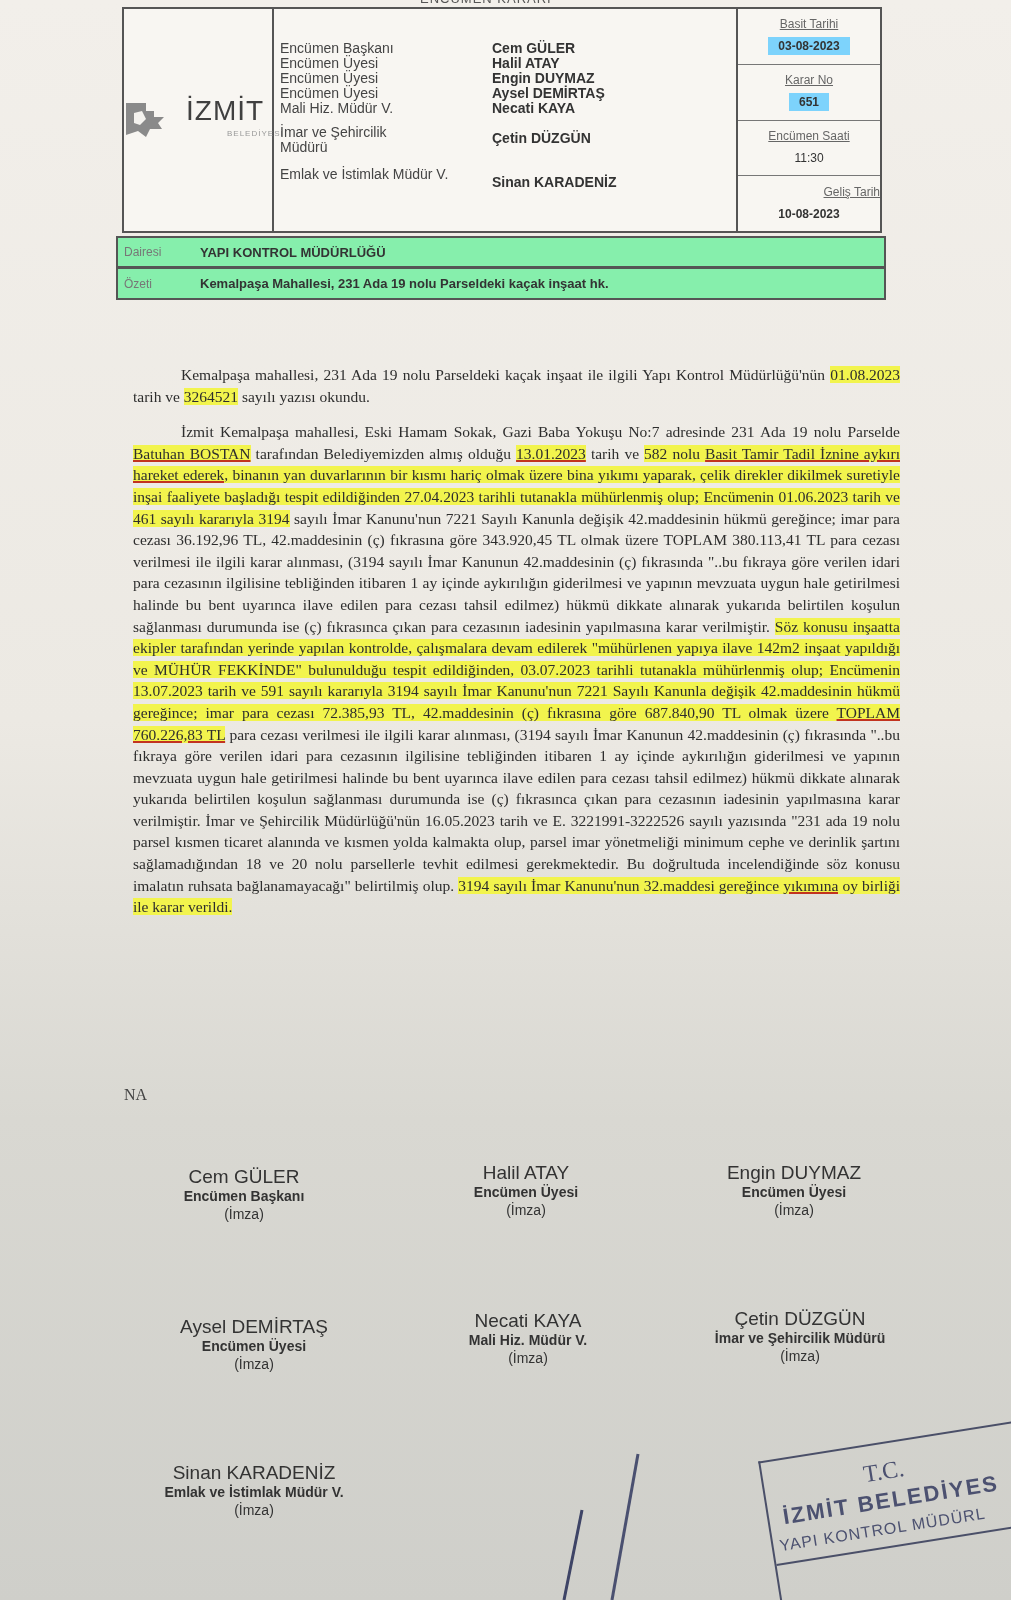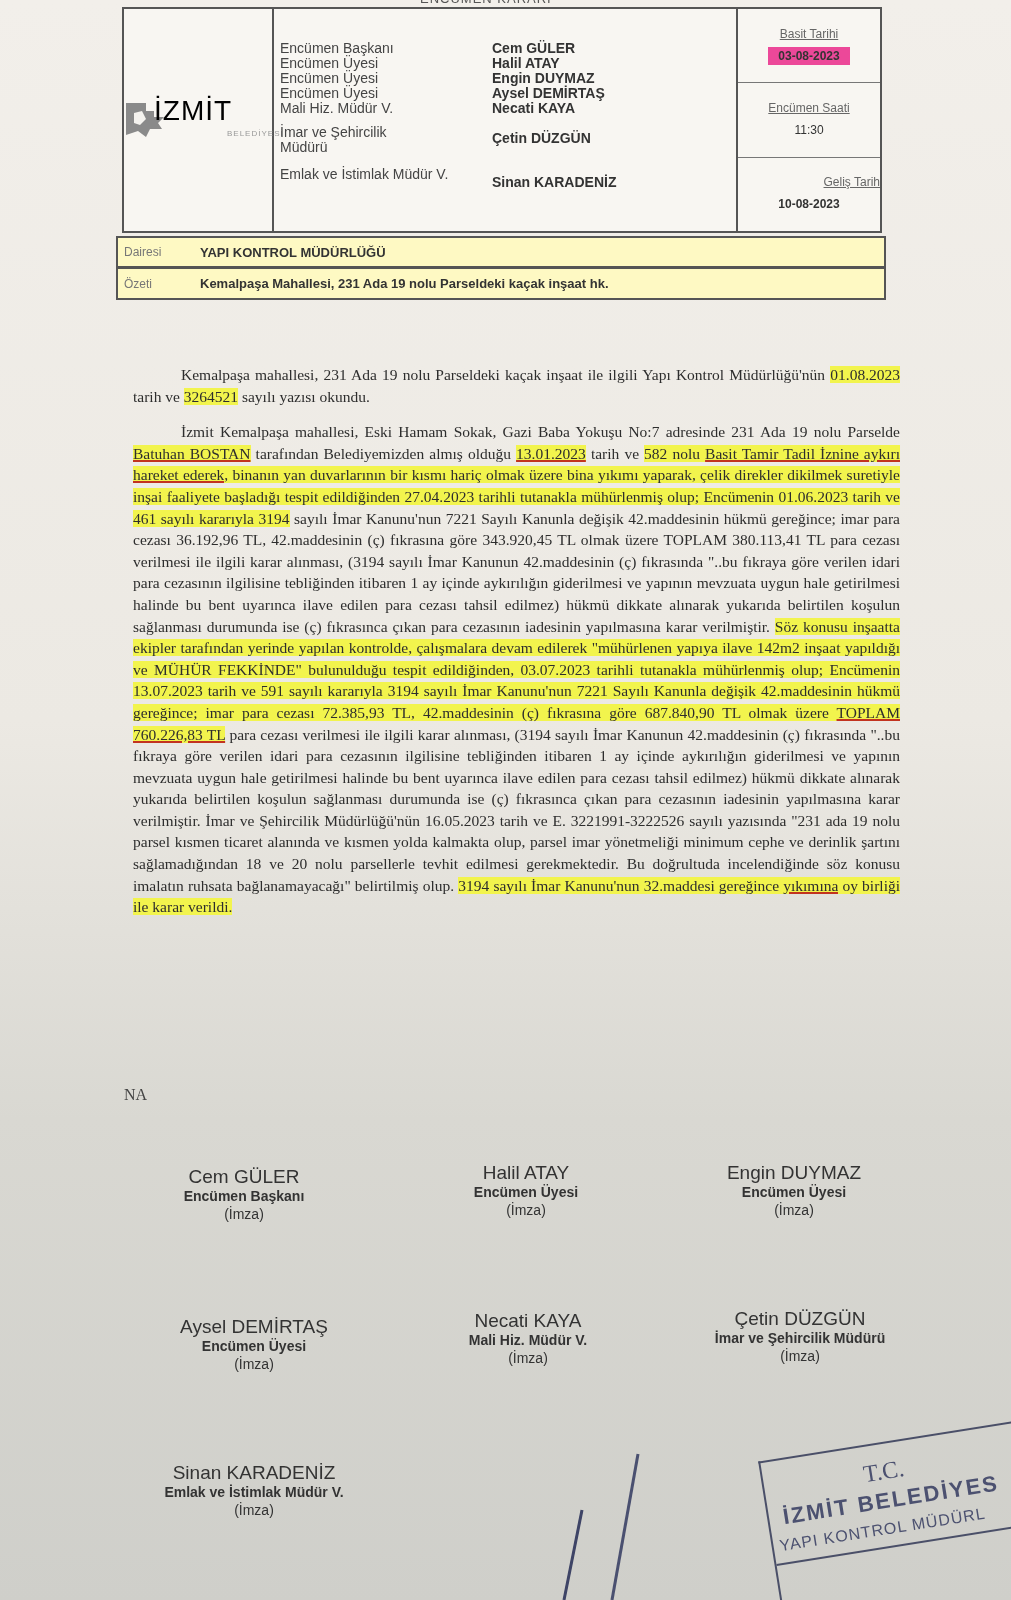--- a/index.html
+++ b/index.html
@@ -12,34 +12,34 @@
   .doc-title {
     position: absolute; left: 420px; top: -9px; font-family: "Liberation Sans", sans-serif;
     font-size: 13px; letter-spacing: 1px; color: #555;
   }
   .header-table {
     position: absolute; left: 122px; top: 7px; width: 760px; height: 226px;
     border: 2px solid #555; display: flex; box-sizing: border-box; background: #f8f6f2;
   }
   .logo-cell { width: 148px; border-right: 2px solid #555; position: relative; }
   .logo-mark { position: absolute; left: 0; top: 90px; width: 42px; height: 40px; }
-  .logo-text { position: absolute; left: 30px; top: 86px; font-family: "Liberation Sans", sans-serif; font-size: 28px; color: #000000; letter-spacing: 1px; font-weight: 300; }
+  .logo-text { position: absolute; left: 62px; top: 86px; font-family: "Liberation Sans", sans-serif; font-size: 28px; color: #404040; letter-spacing: 1px; font-weight: 300; }
   .logo-sub { position: absolute; left: 60px; top: 120px; font-family: "Liberation Sans", sans-serif; font-size: 8px; color: #999; letter-spacing: 1px; margin-left: 43px; }
   .members-cell { flex: 1; border-right: 2px solid #555; position: relative; font-family: "Liberation Sans", sans-serif; }
   .mrow { position: absolute; left: 6px; display: flex; font-size: 14px; line-height: 15px; }
   .mrole { width: 212px; color: #444; }
   .mname { font-weight: bold; color: #333; }
   .meta-cell { width: 142px; display: flex; flex-direction: column; font-family: "Liberation Sans", sans-serif; }
   .meta-block { flex: 1; border-bottom: 1px solid #777; text-align: center; display: flex; flex-direction: column; justify-content: center; gap: 6px; }
   .meta-block:last-child { border-bottom: none; text-align: right; }
   .meta-label { font-size: 12px; color: #666; text-decoration: underline; }
   .meta-value { font-size: 12px; color: #333; font-weight: bold; display: inline-block; margin: 0 auto; padding: 2px 10px; }
-  .hl-y { background: #ec4899; }
+  .hl-y { background: #7dd3fc; }
   .info-rows { position: absolute; left: 116px; top: 236px; width: 770px; font-family: "Liberation Sans", sans-serif; }
-  .info-row { height: 32px; border: 2px solid #555; border-top-width: 1px; display: flex; align-items: center; box-sizing: border-box; background: #fef9c3; }
+  .info-row { height: 32px; border: 2px solid #555; border-top-width: 1px; display: flex; align-items: center; box-sizing: border-box; background: #86efac; }
   .info-row:first-child { border-top-width: 2px; }
   .info-label { width: 76px; padding-left: 6px; font-size: 12px; color: #777; }
   .info-value { font-size: 13px; font-weight: bold; color: #333; }
   .body-text {
     position: absolute; left: 126px; top: 364px; width: 774px; font-size: 15.5px; line-height: 21.6px;
     text-align: justify; color: #2d2d2d;
   }
   .body-text p { margin: 0 0 14px 7px; text-indent: 48px; }
   .mark { background: #f2f44d; }
   .ul-red { text-decoration: underline; text-decoration-color: #c2331f; text-decoration-thickness: 2px; }
@@ -96,20 +96,24 @@
       </div>
     <div class="mrow" style="top:158px">
         <span class="mrole" style="width:200px">Emlak ve İstimlak Müdür V.</span>
         <span class="mname" style="margin-left:12px;margin-top:8px">Sinan KARADENİZ</span>
       </div>
   </div>
   <div class="meta-cell">
     <div class="meta-block">
       <span class="meta-label">Basit Tarihi</span>
       <span class="meta-value hl-y">03-08-2023</span>
+    </div>
+    <div class="meta-block">
+      <span class="meta-label">Karar No</span>
+      <span class="meta-value hl-y">651</span>
     </div>
     <div class="meta-block">
       <span class="meta-label">Encümen Saati</span>
       <span class="meta-value" style="font-weight:normal">11:30</span>
     </div>
     <div class="meta-block">
       <span class="meta-label">Geliş Tarih</span>
       <span class="meta-value">10-08-2023</span>
     </div>
   </div>

